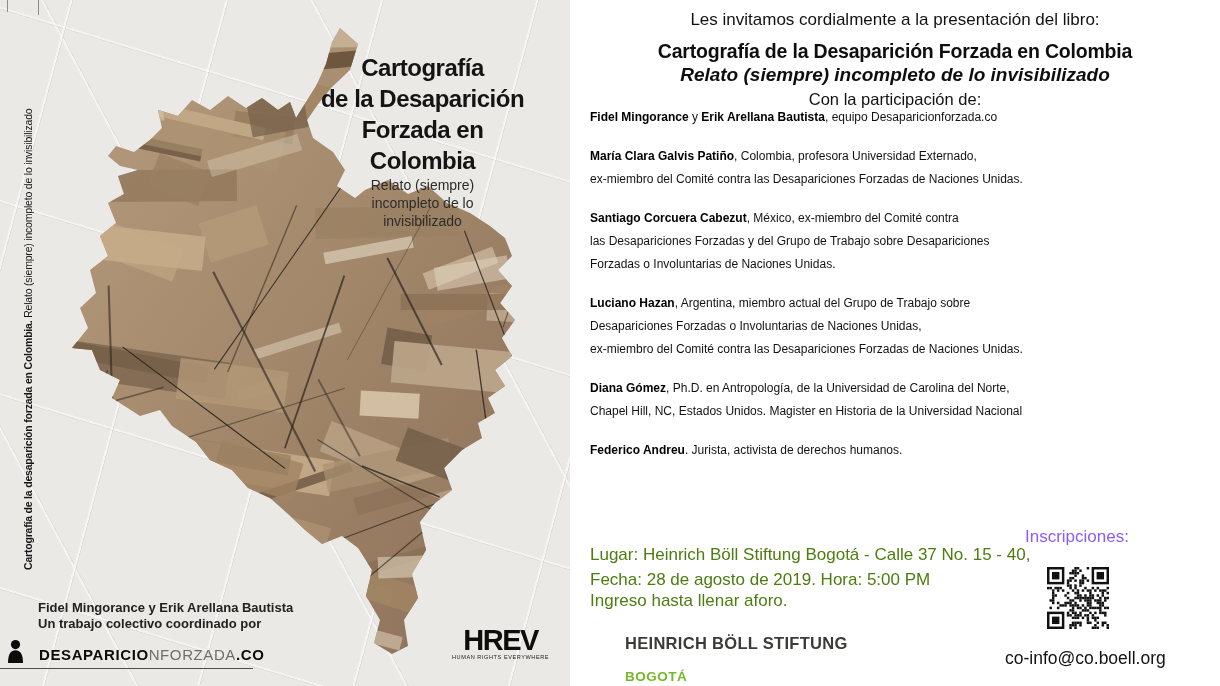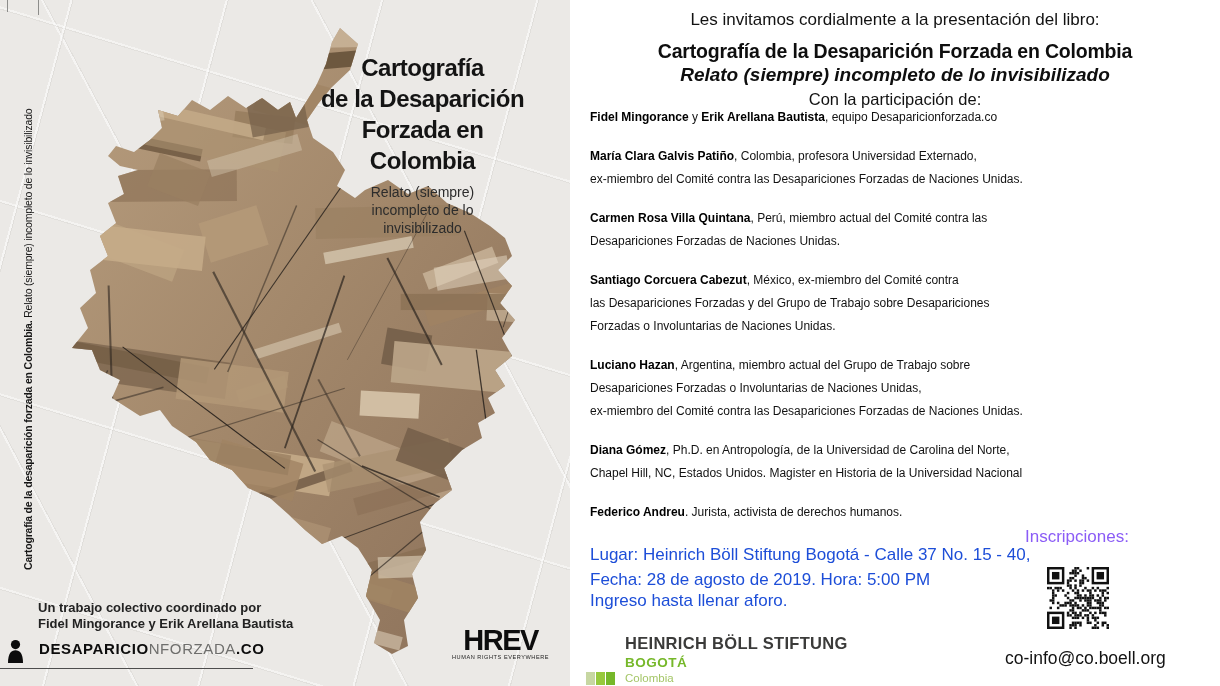--- a/index.html
+++ b/index.html
@@ -14,54 +14,54 @@
       repeating-linear-gradient(17deg, transparent 0 92px, rgba(213,211,207,.4) 92px 93px, rgba(255,255,255,.45) 93px 95px, transparent 95px 185px),
       repeating-linear-gradient(62deg, transparent 0 120px, rgba(255,255,255,.5) 120px 122px, rgba(204,202,198,.3) 122px 123px, transparent 123px 238px);}
   .crop-mark{position:absolute;background:#8d8d8b;}
   .vertical-strip{position:absolute;left:22px;top:570px;width:520px;
     transform:rotate(-90deg);transform-origin:0 0;
     font-size:10.5px;letter-spacing:-0.2px;color:#161616;white-space:nowrap;}
   .vertical-strip .vb{font-weight:700;}
   .map-svg{position:absolute;left:45px;top:20px;}
   .left-title{position:absolute;left:295px;top:52px;width:255px;text-align:center;}
   .left-title .tl{font-size:24px;line-height:31px;font-weight:700;color:#141414;letter-spacing:-0.5px;}
-  .left-sub{margin-top:7px;font-size:14px;line-height:18px;color:#2c2c2c;}
+  .left-sub{font-size:14px;line-height:18px;color:#2c2c2c;}
   .credits{position:absolute;left:38px;top:600px;font-size:13px;line-height:16px;font-weight:700;color:#222;}
-  .df-logo{position:absolute;left:8px;top:640px;display:flex;align-items:flex-start;}
+  .df-logo{position:absolute;left:8px;top:640px;display:flex;align-items:flex-end;}
   .df-word{margin-left:16px;font-size:15px;letter-spacing:.6px;white-space:nowrap;}
   .df-word .p1,.df-word .p3{font-weight:800;color:#0c0c0c;}
   .df-word .p2{font-weight:400;color:#6e6e6c;}
   .df-rule{position:absolute;left:0;top:668px;width:253px;height:1px;background:#4d4d4d;}
   .hrev{position:absolute;left:452px;top:626px;text-align:center;}
   .hrev-name{font-size:29px;line-height:28px;font-weight:700;letter-spacing:-1.5px;color:#0d0d0d;}
   .hrev-tag{font-size:5.6px;letter-spacing:.55px;color:#222;margin-top:0;}
 
   
   .right-panel{position:absolute;left:570px;top:0;width:650px;height:686px;background:#fff;}
   .rp-header{position:absolute;left:0;top:8px;width:650px;text-align:center;}
   .rp-intro{font-size:17px;line-height:24px;color:#121212;}
   .rp-title{font-size:19.5px;line-height:24px;font-weight:700;letter-spacing:-0.2px;color:#0e0e0e;margin-top:7px;}
   .rp-subtitle{font-size:19px;line-height:23px;font-weight:700;font-style:italic;color:#0e0e0e;}
   .rp-participation{font-size:16.5px;line-height:22px;color:#121212;margin-top:2px;}
   .participants{position:absolute;left:20px;top:106px;width:615px;font-size:12px;line-height:23px;color:#121212;}
   .participant{white-space:pre-line;margin:0 0 16px 0;}
   .participant .pn{font-weight:700;color:#000;}
-  .event-info{position:absolute;left:20px;top:544px;font-size:17px;line-height:21px;color:#1d4ed8;}
+  .event-info{position:absolute;left:20px;top:544px;font-size:17px;line-height:21px;color:#4d7c0f;}
   .event-info .ln1{margin-bottom:4px;}
   .inscriptions-label{position:absolute;left:455px;top:527px;font-size:17px;color:#8b5cf6;}
   .qr{position:absolute;left:477px;top:567px;width:62px;height:62px;}
   .hbs-logo{position:absolute;left:16px;top:635px;display:flex;align-items:flex-end;}
   .hbs-squares{display:flex;margin-top:2px;}
   .hbs-squares span{width:9px;height:13px;margin-right:1px;display:block;}
   .sq1{background:var(--hbs-green-pale,#c7d7a2);}
   .sq2{background:var(--hbs-green-mid,#97c93d);}
   .sq3{background:var(--hbs-green,#76b82a);}
   .hbs-text{margin-left:9px;}
   .hbs-name{font-size:16.5px;line-height:17px;font-weight:700;letter-spacing:.3px;color:#3b3b3a;}
-  .hbs-city{font-size:13.5px;line-height:15px;font-weight:800;letter-spacing:.5px;color:var(--hbs-green,#76b82a);margin-top:3px;}
+  .hbs-city{font-size:13.5px;line-height:15px;font-weight:800;letter-spacing:.5px;color:var(--hbs-green,#76b82a);margin-top:17px;}
   .hbs-country{font-size:11.5px;line-height:13px;color:#a4c667;margin-top:2px;}
   .email{position:absolute;left:435px;top:648px;font-size:17.5px;color:#121212;}
 </style>
 </head>
 <body>
 
 <div class="poster" style="--hbs-green: #76b82a; --hbs-green-mid: #97c93d; --hbs-green-pale: #c7d7a2;">
 
   <div class="left-panel">
     <div class="crop-mark" style="left:7px;top:0;width:1px;height:12px;"></div>
@@ -195,22 +195,22 @@
       <div class="tl">Forzada en</div>
       <div class="tl">Colombia</div>
       <div class="left-sub">
         <div>Relato (siempre)</div>
         <div>incompleto de lo</div>
         <div>invisibilizado</div>
       </div>
     </div>
 
     <div class="credits">
+      <div>Fidel Mingorance y Erik Arellana Bautista</div>
       <div>Un trabajo colectivo coordinado por</div>
-      <div>Fidel Mingorance y Erik Arellana Bautista</div>
     </div>
 
     <div class="df-logo">
       <svg width="15" height="23" viewBox="0 0 15 23">
         <circle cx="7.5" cy="4.6" r="4.6" fill="#0c0c0c"></circle>
         <path d="M0,23 C0,13.5 3.2,10.3 7.5,10.3 C11.8,10.3 15,13.5 15,23 Z" fill="#0c0c0c"></path>
       </svg>
       <div class="df-word">
         <span class="p1">DESAPARICIO</span><span class="p2">NFORZADA</span><span class="p3">.CO</span>
       </div>
@@ -228,22 +228,20 @@
       <div class="rp-intro">Les invitamos cordialmente a la presentación del libro:</div>
       <div class="rp-title">Cartografía de la Desaparición Forzada en Colombia</div>
       <div class="rp-subtitle">Relato (siempre) incompleto de lo invisibilizado</div>
       <div class="rp-participation">Con la participación de:</div>
     </div>
 
     <div class="participants">
       <p class="participant"><span class="pn">Fidel Mingorance</span><span> y </span><span class="pn">Erik Arellana Bautista</span><span>, equipo Desaparicionforzada.co</span></p>
       <p class="participant"><span class="pn">María Clara Galvis Patiño</span><span>, Colombia, profesora Universidad Externado,
 ex-miembro del Comité contra las Desapariciones Forzadas de Naciones Unidas.</span></p>
-      <p class="participant"><span class="pn">Carmen Rosa Villa Quintana</span><span>, Perú, miembro actual del Comité contra las
-Desapariciones Forzadas de Naciones Unidas.</span></p>
       <p class="participant"><span class="pn">Santiago Corcuera Cabezut</span><span>, México, ex-miembro del Comité contra
 las Desapariciones Forzadas y del Grupo de Trabajo sobre Desapariciones
 Forzadas o Involuntarias de Naciones Unidas.</span></p>
       <p class="participant"><span class="pn">Luciano Hazan</span><span>, Argentina, miembro actual del Grupo de Trabajo sobre
 Desapariciones Forzadas o Involuntarias de Naciones Unidas,
 ex-miembro del Comité contra las Desapariciones Forzadas de Naciones Unidas.</span></p>
       <p class="participant"><span class="pn">Diana Gómez</span><span>, Ph.D. en Antropología, de la Universidad de Carolina del Norte,
 Chapel Hill, NC, Estados Unidos. Magister en Historia de la Universidad Nacional</span></p>
       <p class="participant"><span class="pn">Federico Andreu</span><span>. Jurista, activista de derechos humanos.</span></p>
     </div>

